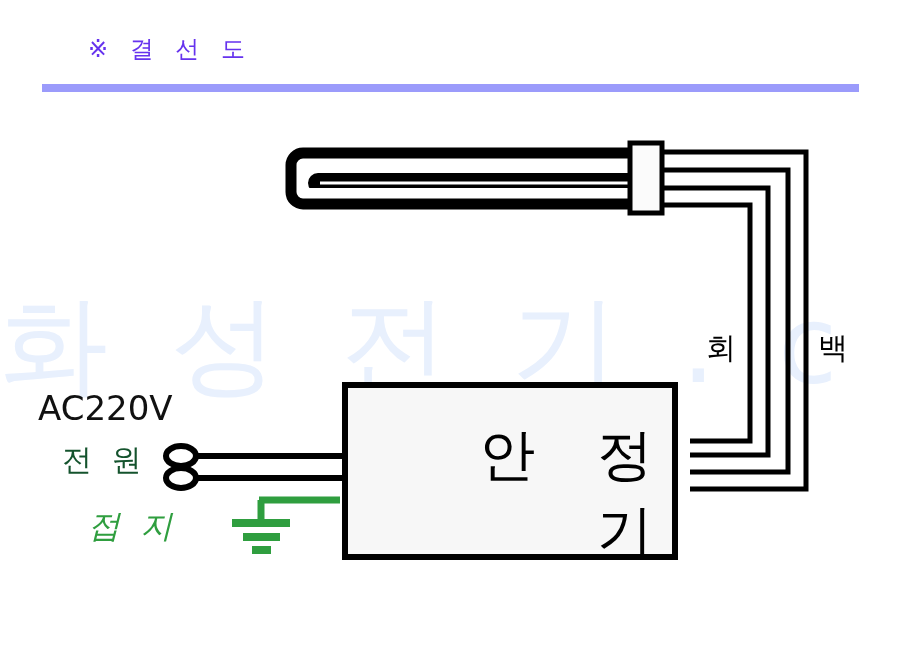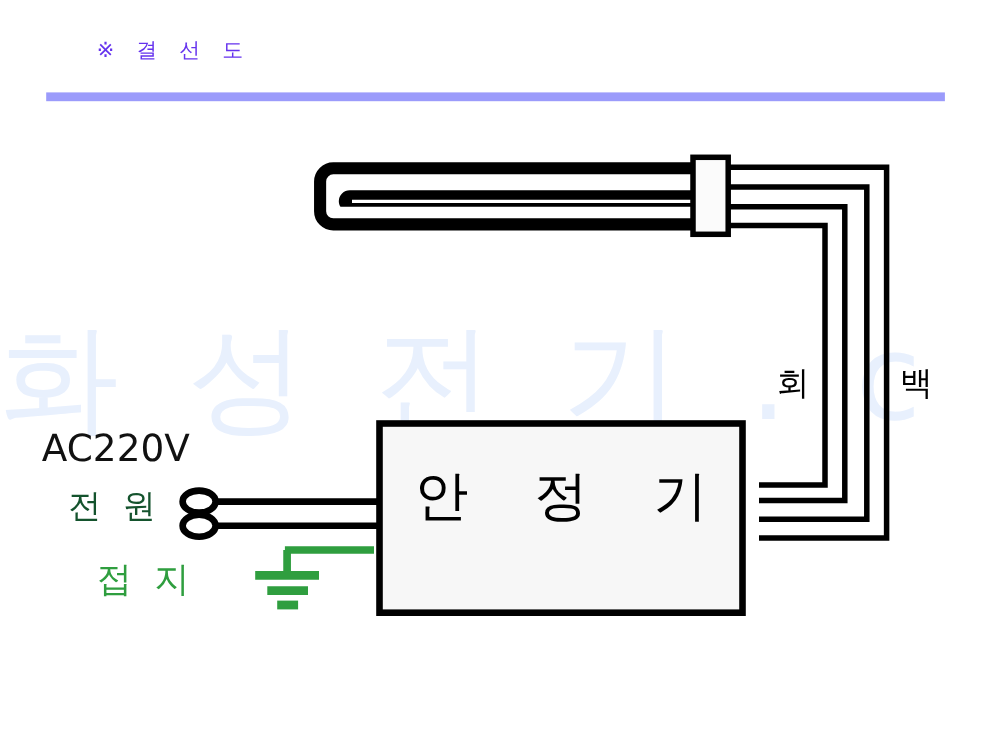--- a/index.html
+++ b/index.html
@@ -35,21 +35,21 @@
     text-align: center;
     user-select: none;
     z-index: 1;
   }
 
   
   #title {
     position: absolute;
     left: 88px;
     top: 33px;
-    font-size: 19px;
+    font-size: 24px;
     letter-spacing: 7px;
     color: #6633ee;
     font-family: "DejaVu Sans", "Liberation Sans", sans-serif;
     white-space: nowrap;
     z-index: 5;
   }
   #divider {
     position: absolute;
     left: 42px;
     top: 84px;
@@ -87,27 +87,28 @@
     left: 62px; top: 440px;
     font-size: 30px;
     color: #14532d;
     letter-spacing: 5px;
   }
   #lbl-ground {
     left: 88px; top: 505px;
     font-size: 32px;
     color: #2f9e3f;
     letter-spacing: 5px;
+    font-style: italic;
   }
   #lbl-ballast {
     position: absolute;
     left: 345px; top: 418px;
     width: 330px;
-    text-align: center;
-    font-size: 49px;
+    text-align: right;
+    font-size: 56px;
     letter-spacing: 22px;
     text-indent: 22px;
     color: #000000;
     z-index: 6;
     font-family: "DejaVu Sans", "Liberation Sans", sans-serif;
   }
   #lbl-gray {
     left: 706px; top: 328px;
     font-size: 30px;
     color: #000000;

